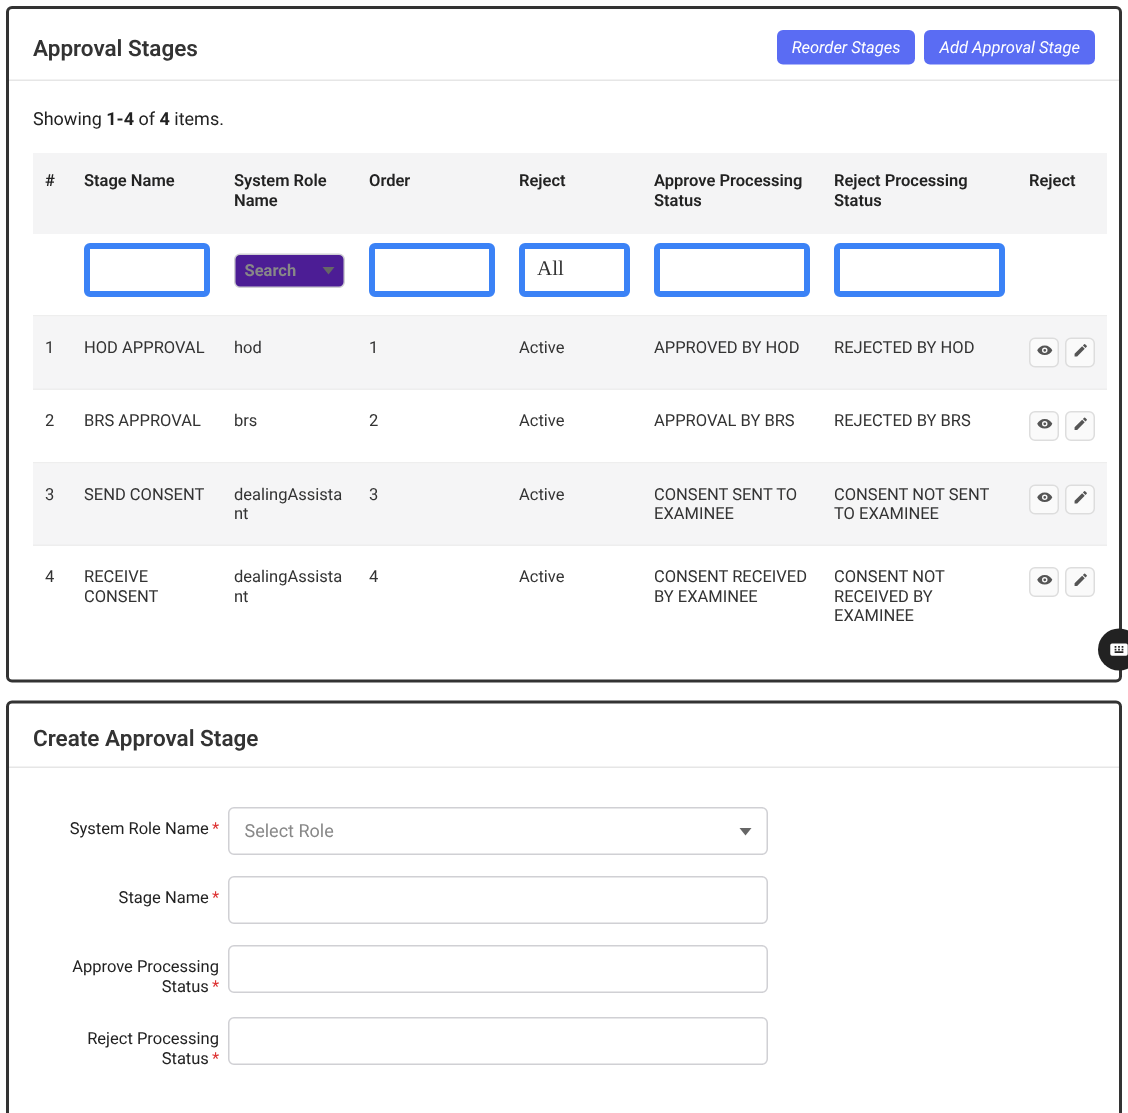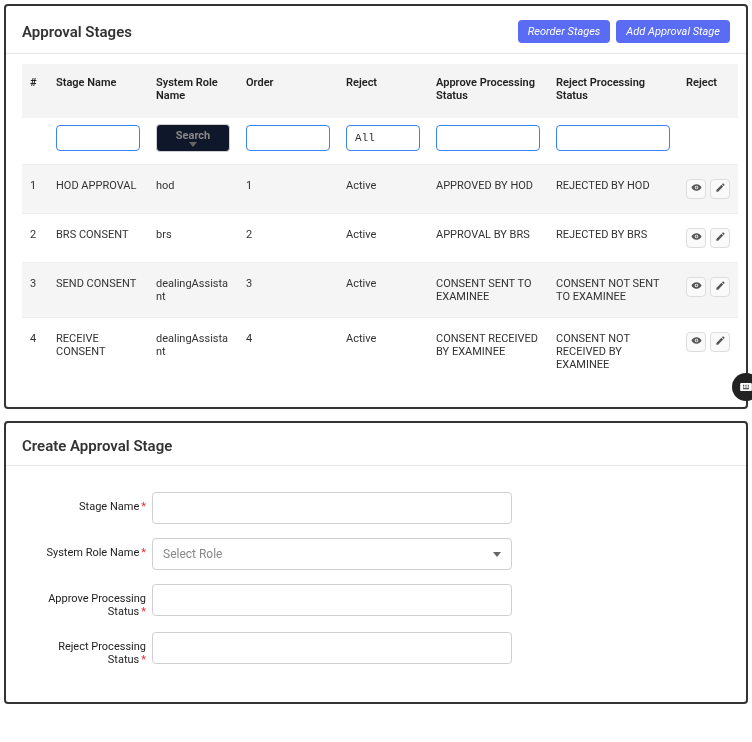--- a/index.html
+++ b/index.html
@@ -10,22 +10,22 @@
   .header-buttons { display:flex; gap:6px; }
   .btn { border:none; border-radius:4px; padding:5px 10px; font-size:11px; cursor:pointer; font-family:inherit; }
   .btn-primary { background:#5a6cf3; color:#fff;font-style:italic; }
   .panel-body { padding: 10px 16px 22px; }
   .summary { font-size:12px; margin: 8px 0 16px; color:#222;}
   table { width:100%; border-collapse:collapse; table-layout:fixed; }
   thead tr.head-labels th { background:#f4f4f5; font-size:11px; font-weight:600; text-align:left; padding:12px 8px 16px 8px; color:#222; vertical-align:top;}
   thead tr.head-filters th { padding: 6px 8px 12px 8px; text-align:left; background:#fff;}
   tbody td { padding:14px 8px; font-size:11px; border-top:1px solid #eee; vertical-align:top; word-wrap:break-word;}
   tbody tr:nth-child(odd){ background:#f5f5f6;}
-  .filter-input, .filter-select { width:100%; border:1px solid #3b82f6; border-radius:4px; padding:6px 8px; font-size:11px; font-family:Liberation Mono, monospace; background:#fff; color:#333;}
-  .filter-select-wrap { display:flex; align-items:center; border:1px solid #d0d0d4; border-radius:4px; padding:4px 6px; background:#0f172a; justify-content:space-between;flex-direction:column; }
+  .filter-input, .filter-select { width:100%; border:4px solid #3b82f6; border-radius:4px; padding:6px 8px; font-size:14px; font-family:Liberation Serif, serif; background:#fff; color:#333;}
+  .filter-select-wrap { display:flex; align-items:center; border:1px solid #d0d0d4; border-radius:4px; padding:4px 6px; background:#4c1d95; justify-content:space-between; }
   .filter-select-wrap .placeholder{ color:#888; font-size:11px;}
   .caret-down { width:0;height:0;border-left:4px solid transparent;border-right:4px solid transparent;border-top:5px solid #666;}
   .action-btns { display:flex; gap:4px;}
   .icon-btn { width:22px; height:20px; border:1px solid #ddd; border-radius:4px; background:#fafafa; display:flex; align-items:center; justify-content:center; cursor:pointer;}
   .icon-btn svg{ width:11px; height:11px; fill:#555;}
   
   .form-row { display:flex; align-items:flex-start; margin-bottom:14px; }
   .form-label { width:130px; text-align:right; font-size:11px; padding:8px 6px 0 0; color:#222;}
   .form-label .req{ color:#d33; margin-left:2px;}
   .form-control-wrap { flex:0 0 360px; }
@@ -41,20 +41,23 @@
 
 <div class="panel panel-rel">
   <div class="panel-header">
     <h2>Approval Stages</h2>
     <div class="header-buttons">
       <button class="btn btn-primary">Reorder Stages</button>
       <button class="btn btn-primary">Add Approval Stage</button>
     </div>
   </div>
   <div class="panel-body">
+    <div class="summary">
+      <span>Showing </span><b>1-4</b><span> of </span><b>4</b><span> items.</span>
+    </div>
 
     <table>
       <colgroup>
         <col style="width:26px">
           <col style="width:100px">
           <col style="width:90px">
           <col style="width:100px">
           <col style="width:90px">
           <col style="width:120px">
           <col style="width:130px">
@@ -106,21 +109,21 @@
                 <div class="icon-btn">
                   <span><svg viewBox="0 0 24 24">
                       <path d="M3 17.25V21h3.75L17.8 9.94l-3.75-3.75L3 17.25zM20.7 7.04a1 1 0 000-1.41l-2.34-2.34a1 1 0 00-1.41 0l-1.83 1.83 3.75 3.75 1.83-1.83z"></path>
                     </svg></span>
                 </div>
               </div>
             </td>
           </tr>
           <tr>
             <td>2</td>
-            <td>BRS CONSENT</td>
+            <td>BRS APPROVAL</td>
             <td>brs</td>
             <td>2</td>
             <td>Active</td>
             <td>APPROVAL BY BRS</td>
             <td>REJECTED BY BRS</td>
             <td>
               <div class="action-btns">
                 <div class="icon-btn">
                   <span><svg viewBox="0 0 24 24">
                       <path d="M12 5C7 5 2.7 8.1 1 12c1.7 3.9 6 7 11 7s9.3-3.1 11-7c-1.7-3.9-6-7-11-7zm0 11a4 4 0 110-8 4 4 0 010 8zm0-6a2 2 0 100 4 2 2 0 000-4z"></path>
@@ -188,36 +191,36 @@
         <path d="M20 5H4a2 2 0 00-2 2v10a2 2 0 002 2h16a2 2 0 002-2V7a2 2 0 00-2-2zM7 8h2v2H7zm0 3h2v2H7zm4-3h2v2h-2zm0 3h2v2h-2zm4-3h2v2h-2zm0 3h2v2h-2zM7 14h10v2H7z"></path>
       </svg>
   </div>
 </div>
 
 <div class="panel panel-rel">
   <div class="panel-header">
     <h2>Create Approval Stage</h2>
   </div>
   <div class="panel-body" style="padding-top:26px;">
-
-    <div class="form-row">
-      <div class="form-label"><span>Stage Name</span><span class="req">*</span></div>
-      <div class="form-control-wrap"><input class="form-input" style=""></div>
-    </div>
 
     <div class="form-row">
       <div class="form-label"><span>System Role Name</span><span class="req">*</span></div>
       <div class="form-control-wrap">
         <div class="form-select-wrap">
           <span class="placeholder">Select Role</span>
           <span class="caret-down"></span>
         </div>
       </div>
     </div>
 
+    <div class="form-row">
+      <div class="form-label"><span>Stage Name</span><span class="req">*</span></div>
+      <div class="form-control-wrap"><input class="form-input" style=""></div>
+    </div>
+
 
     <div class="form-row">
       <div class="form-label"><span>Approve Processing Status</span><span class="req">*</span></div>
       <div class="form-control-wrap"><input class="form-input" style=""></div>
     </div>
 
     <div class="form-row">
       <div class="form-label"><span>Reject Processing Status</span><span class="req">*</span></div>
       <div class="form-control-wrap"><input class="form-input" style=""></div>
     </div>

